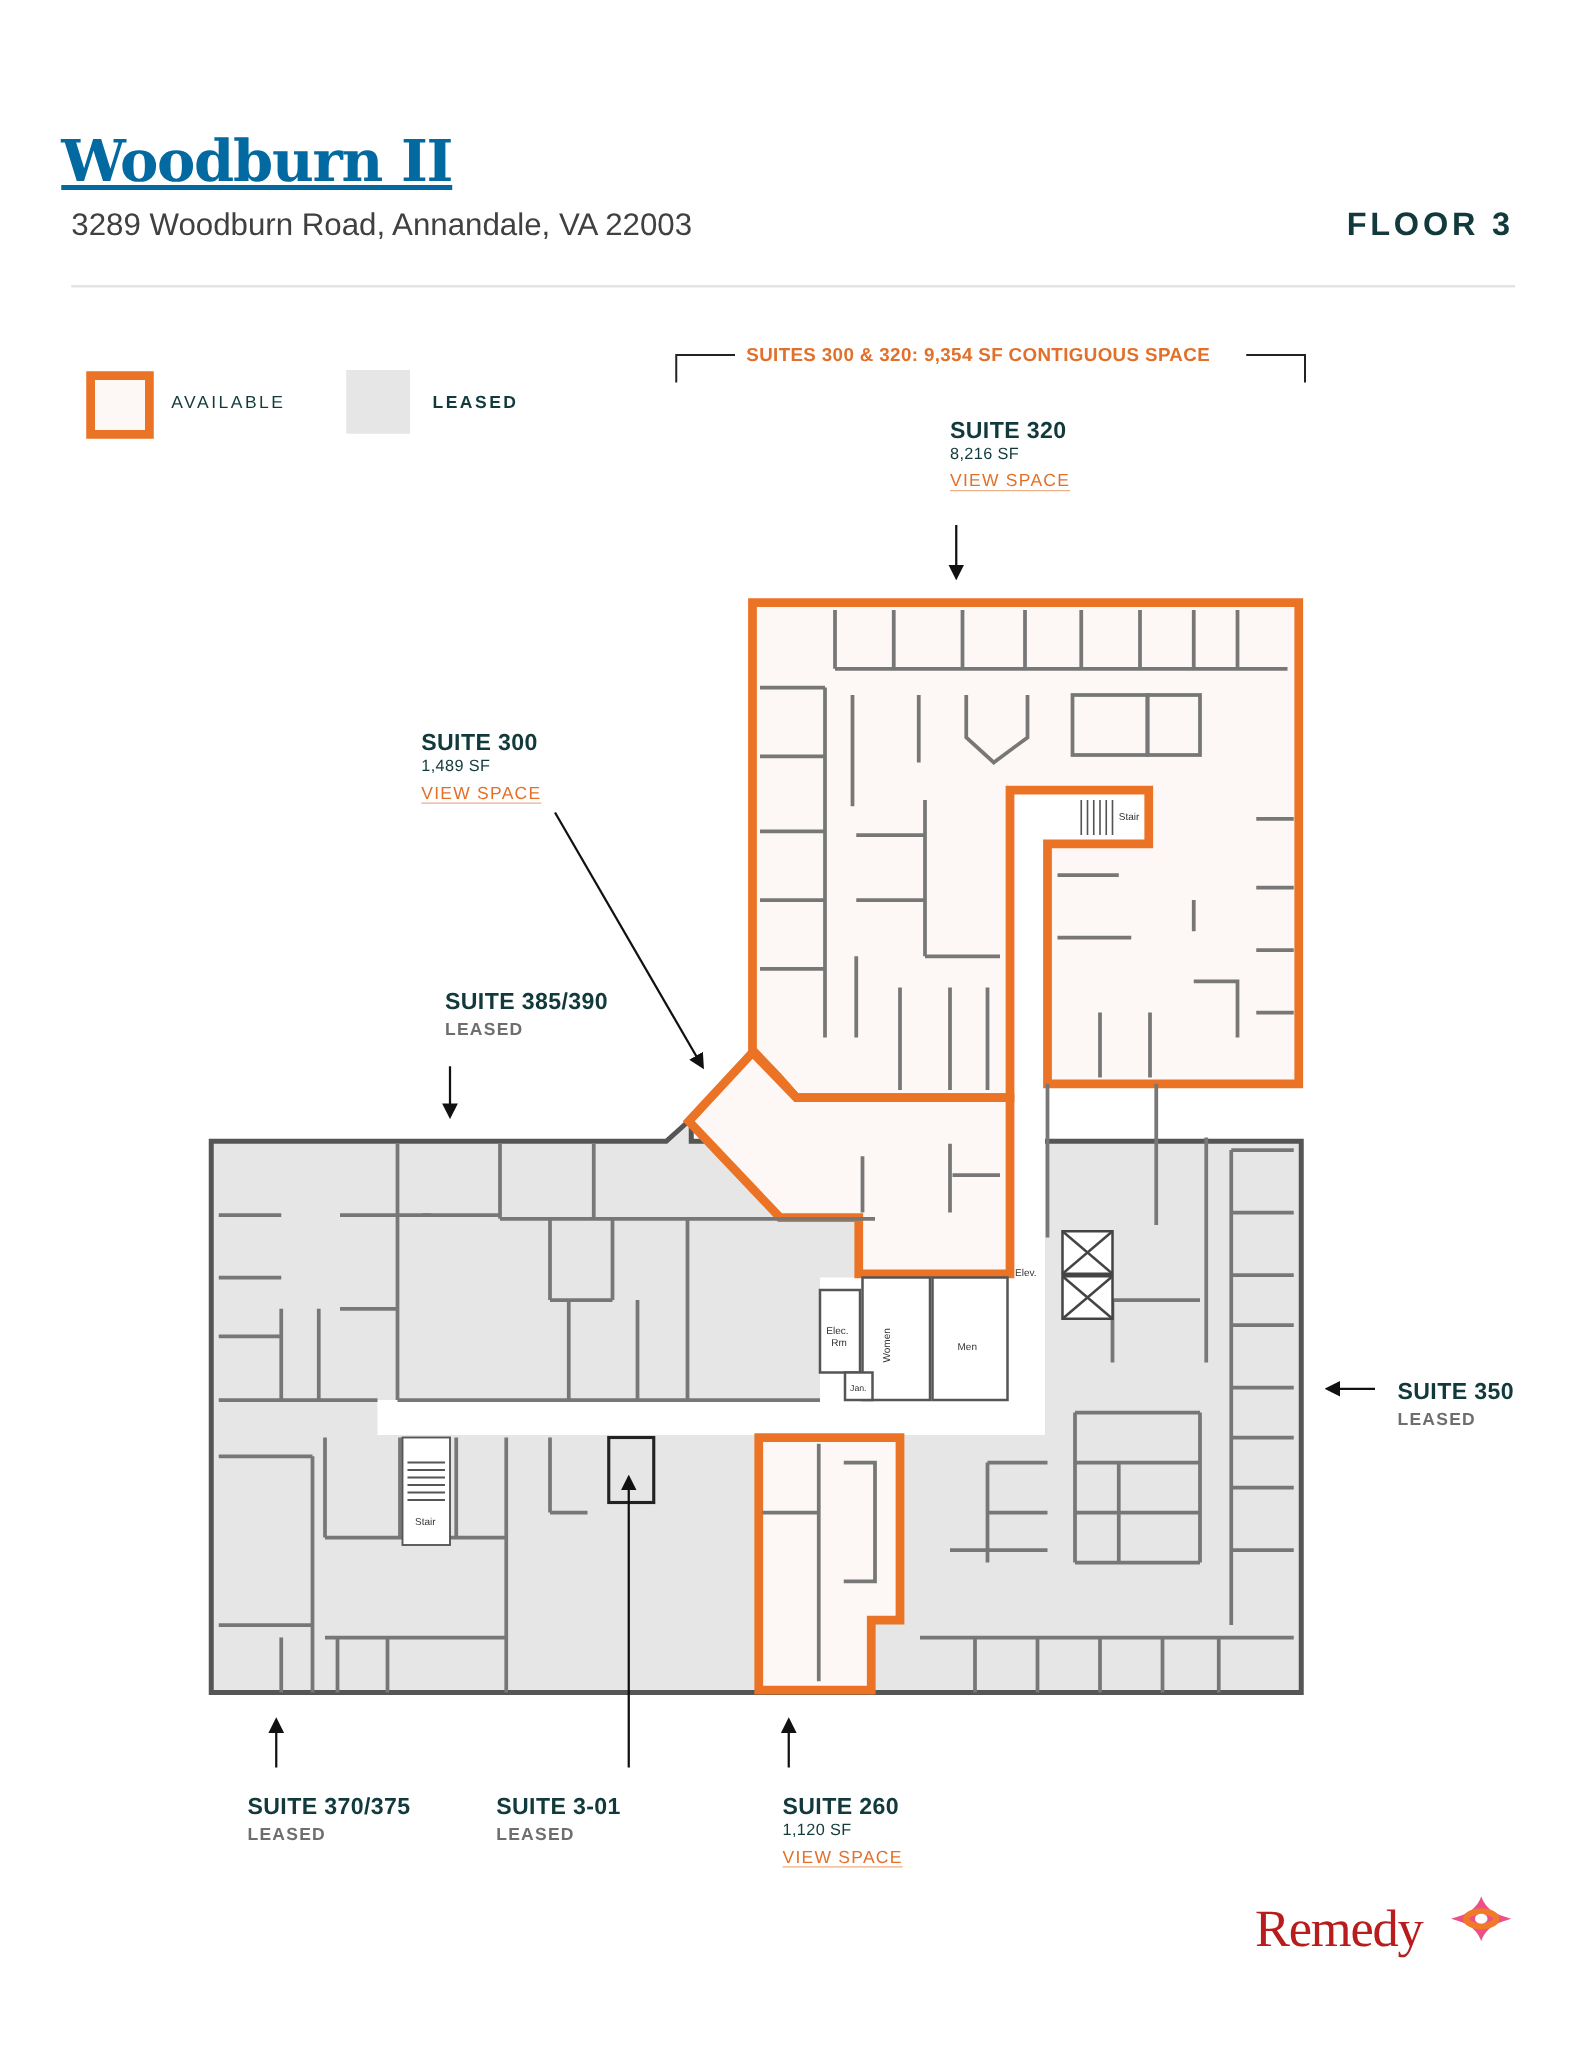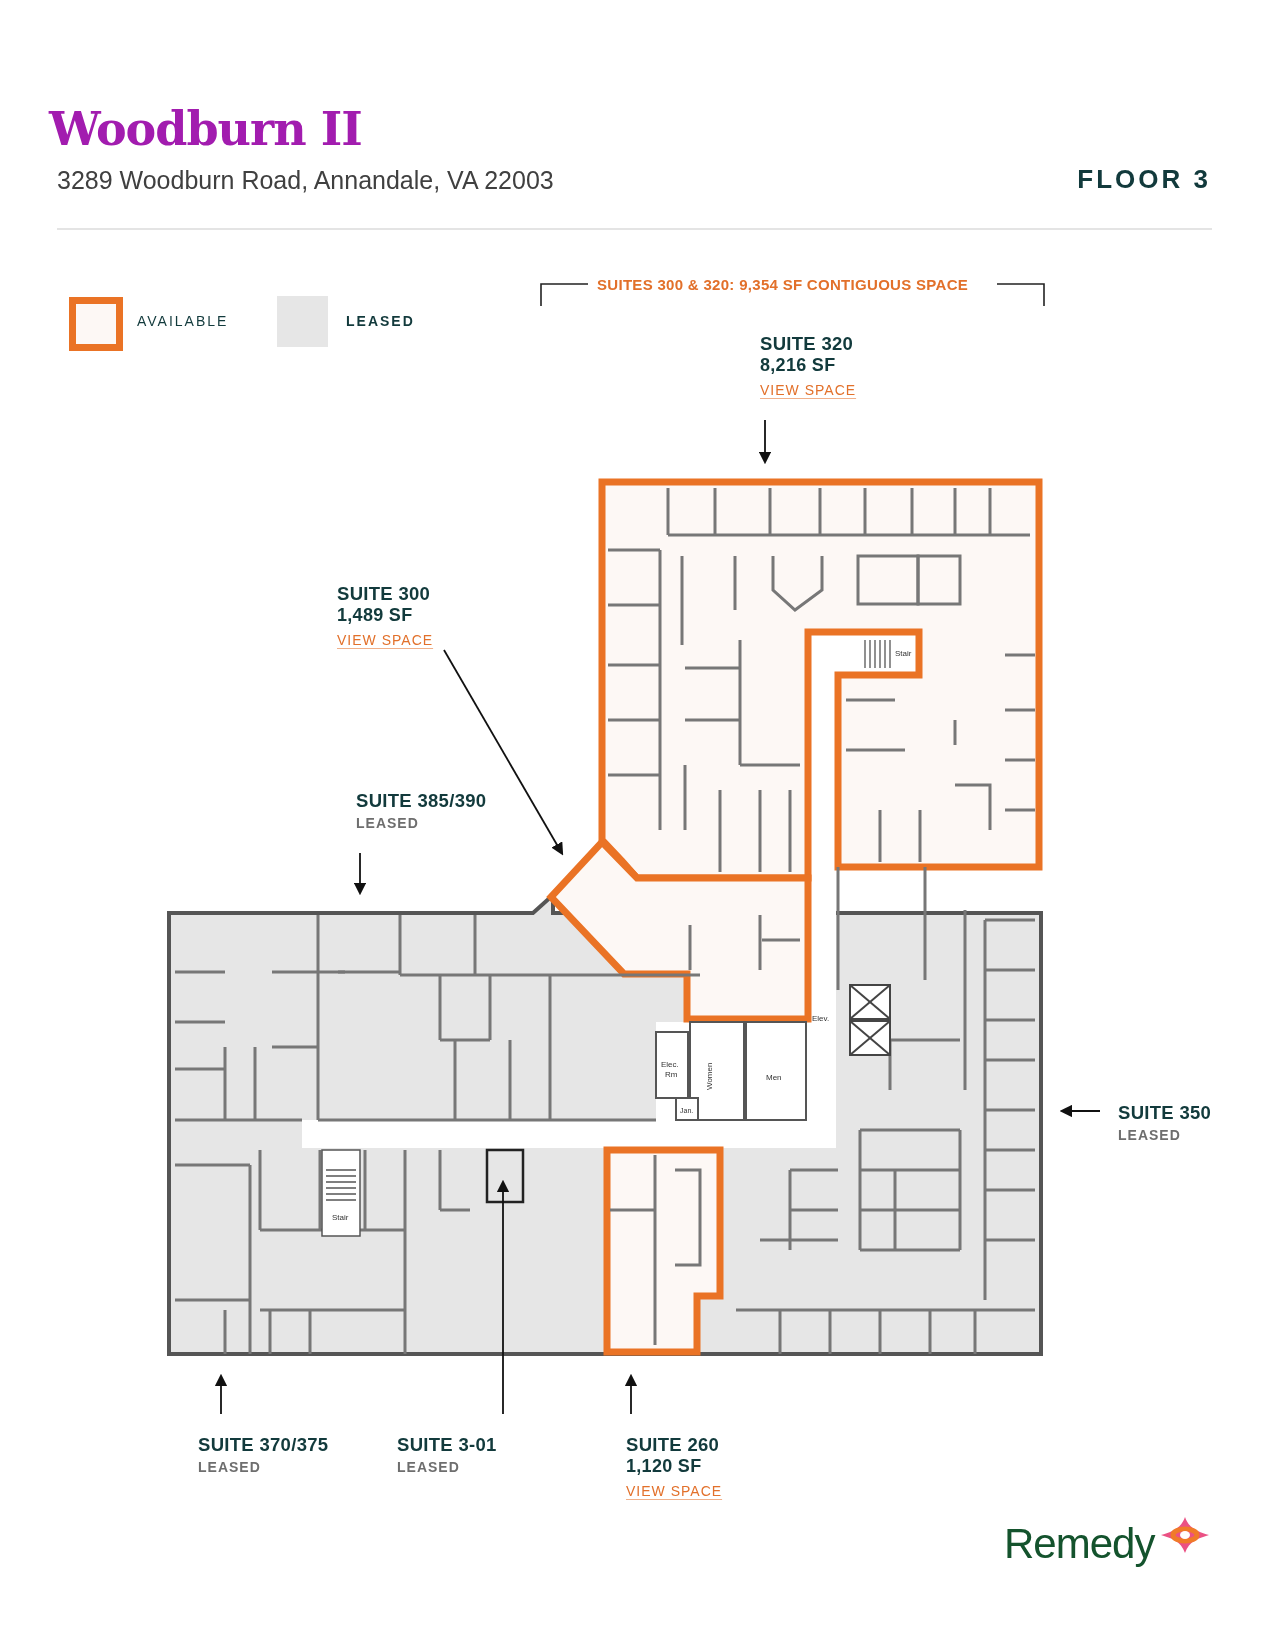--- a/index.html
+++ b/index.html
@@ -1,40 +1,40 @@
 <!DOCTYPE html>
 <html><head>
 <meta charset="utf-8">
 <style>
   html, body { margin: 0; padding: 0; background: #ffffff; }
   body { width: 1275px; height: 1650px; position: relative; overflow: hidden;
          font-family: "Liberation Sans", sans-serif; color: #123a3c; }
   .abs { position: absolute; }
 
   .title { left: 49px; top: 102px; font-family: "DejaVu Serif", "Liberation Serif", serif;
-           font-size: 46px; font-weight: bold; letter-spacing: -1px; color: #a21caf; white-space: nowrap; }
+           font-size: 46px; font-weight: bold; letter-spacing: -1px; color: #0369a1; white-space: nowrap; text-decoration: underline; }
   .address { left: 57px; top: 166px; font-size: 25px; color: #404040; white-space: nowrap; }
   .floor { right: 64px; top: 164px; font-size: 26px; font-weight: bold; letter-spacing: 3px; color: #123a3c; }
   .rule { left: 57px; top: 228px; width: 1155px; height: 2px; background: #e4e4e4; }
 
   .legend-avail-swatch { left: 69px; top: 297px; width: 40px; height: 40px; border: 7px solid #ea7325; background: #fdf8f5; }
   .legend-avail-label { left: 137px; top: 313px; font-size: 14px; font-weight: normal; letter-spacing: 2px; color: #123a3c; }
   .legend-leased-swatch { left: 277px; top: 296px; width: 51px; height: 51px; background: #e6e6e6; }
   .legend-leased-label { left: 346px; top: 313px; font-size: 14px; font-weight: bold; letter-spacing: 2px; color: #123a3c; }
 
   .bracket-label { left: 597px; top: 276px; font-size: 15px; font-weight: bold; color: #e2702a; white-space: nowrap; letter-spacing: 0.3px; }
 
   .suite-name { font-size: 18.5px; font-weight: bold; color: #123a3c; white-space: nowrap; letter-spacing: 0.3px; }
-  .suite-size { font-size: 18px; font-weight: bold; color: #123a3c; white-space: nowrap; letter-spacing: 0.3px; }
+  .suite-size { font-size: 13px; font-weight: normal; color: #123a3c; white-space: nowrap; letter-spacing: 0.3px; }
   .suite-link { font-size: 14px; font-weight: normal; color: #e2702a; letter-spacing: 1px; white-space: nowrap;
                 text-decoration: underline; text-decoration-color: #f0b08a; text-underline-offset: 3px; cursor: pointer; }
   .suite-status { font-size: 14px; font-weight: bold; color: #6e6e6e; letter-spacing: 1px; white-space: nowrap; }
 
-  .logo-text { left: 1004px; top: 1520px; font-family: Liberation Sans, sans-serif;
-               font-size: 42px; color: #14532d; letter-spacing: -1px; white-space: nowrap; }
+  .logo-text { left: 1004px; top: 1520px; font-family: Liberation Serif, serif;
+               font-size: 42px; color: #b91c1c; letter-spacing: -1px; white-space: nowrap; }
   svg text { font-family: "Liberation Sans", sans-serif; }
 </style>
 </head>
 <body>
 
 <div class="abs title">Woodburn II</div>
 <div class="abs address">3289 Woodburn Road, Annandale, VA 22003</div>
 <div class="abs floor">FLOOR 3</div>
 <div class="abs rule"></div>
 

